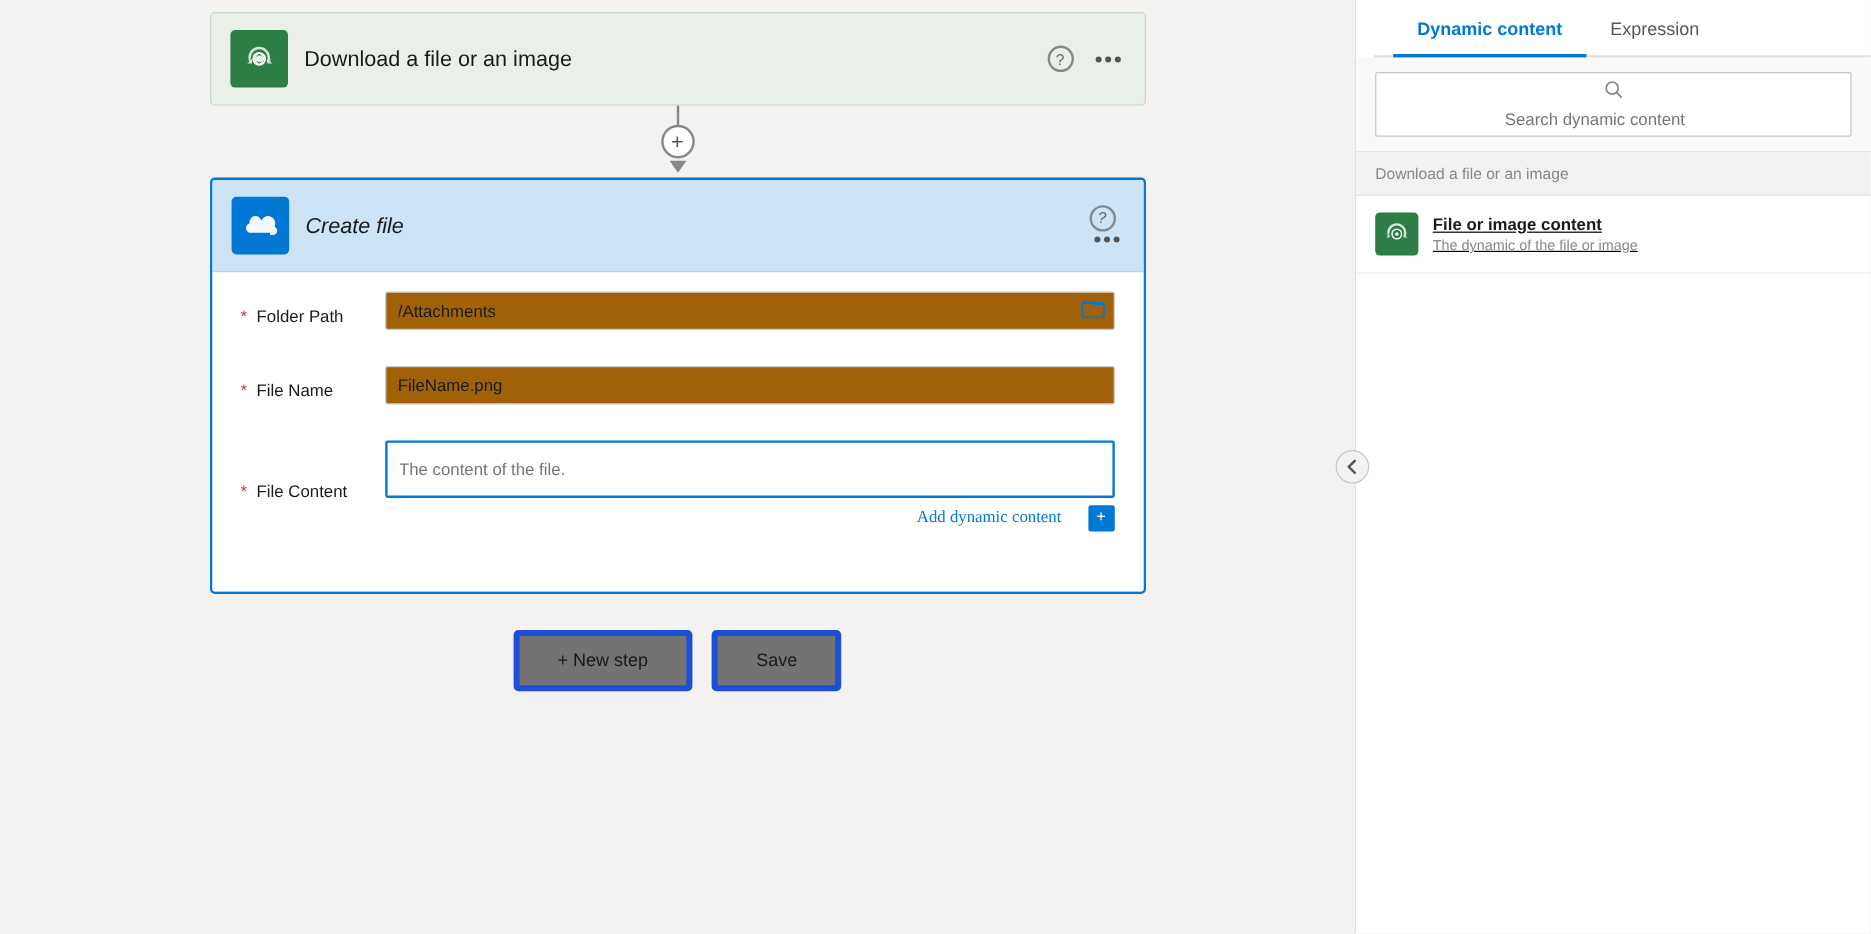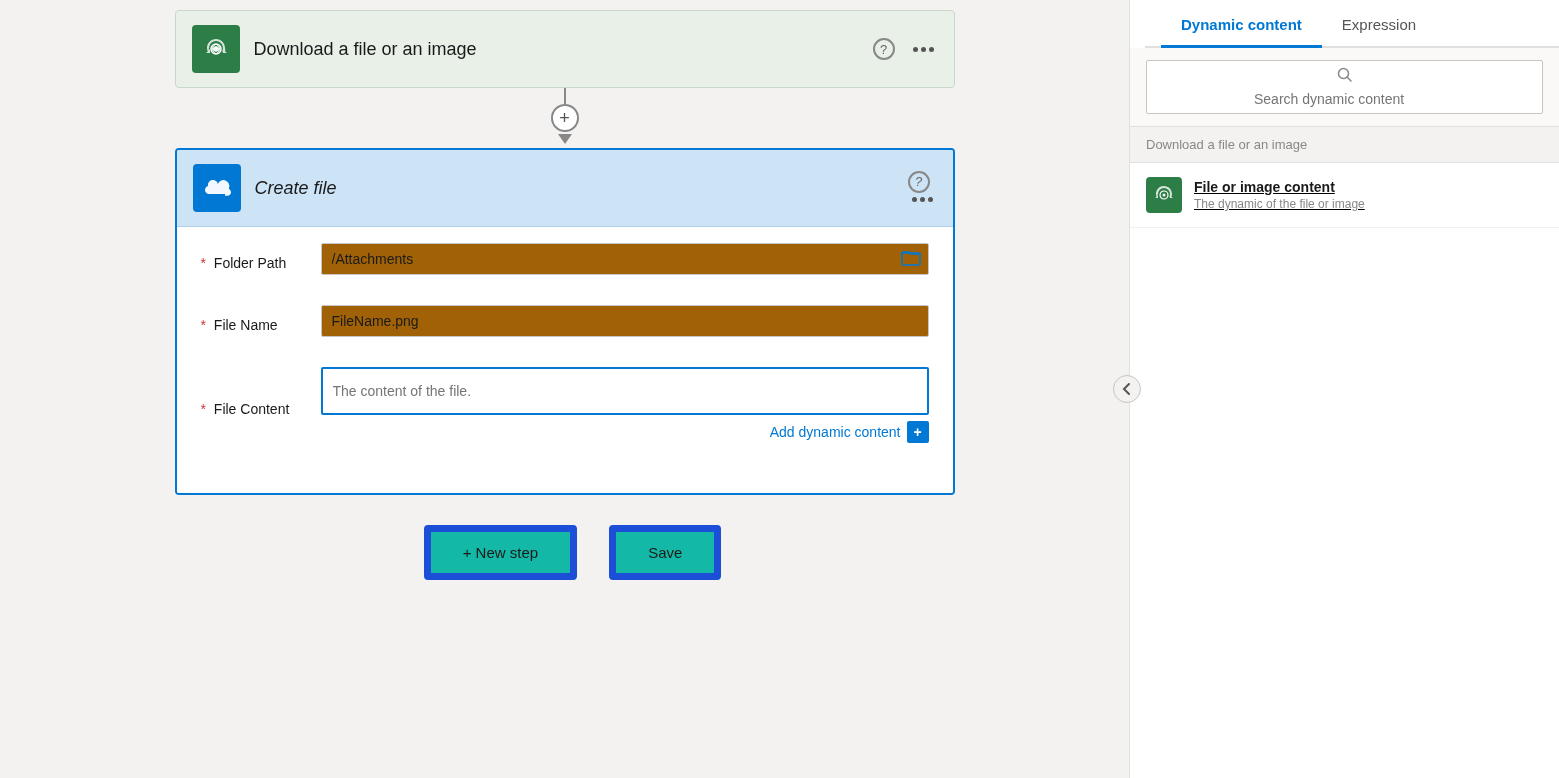--- a/index.html
+++ b/index.html
@@ -205,26 +205,27 @@
     .dynamic-content-row {
       display: flex;
       justify-content: flex-end;
       align-items: center;
       margin-top: 6px;
     }
 
     .add-dynamic-btn {
       display: flex;
       align-items: center;
-      gap: 6px;
+      gap: 22px;
       color: #0078d4;
       font-size: 14px;
       cursor: pointer;
       background: none;
       border: none;
+      font-family: Liberation Serif, serif;
     }
 
     .add-dynamic-icon {
       width: 22px;
       height: 22px;
       background: #0078d4;
       color: white;
       display: flex;
       align-items: center;
       justify-content: center;
@@ -235,27 +236,26 @@
 
     
     .bottom-actions {
       margin-top: 30px;
       display: flex;
       gap: 16px;
     }
 
     .btn-action {
       padding: 12px 32px;
-      border: 7px solid #1d4ed8;
-      background: #14b8a6;
+      border: 5px solid #1d4ed8;
+      background: #737373;
       border-radius: 4px;
       font-size: 15px;
       color: #1a1a1a;
       cursor: pointer;
-      margin-left: 16px;
     }
 
     
     .right-panel {
       width: 430px;
       background: white;
       border-left: 1px solid #e0e0e0;
       display: flex;
       flex-direction: column;
       height: 100%;

